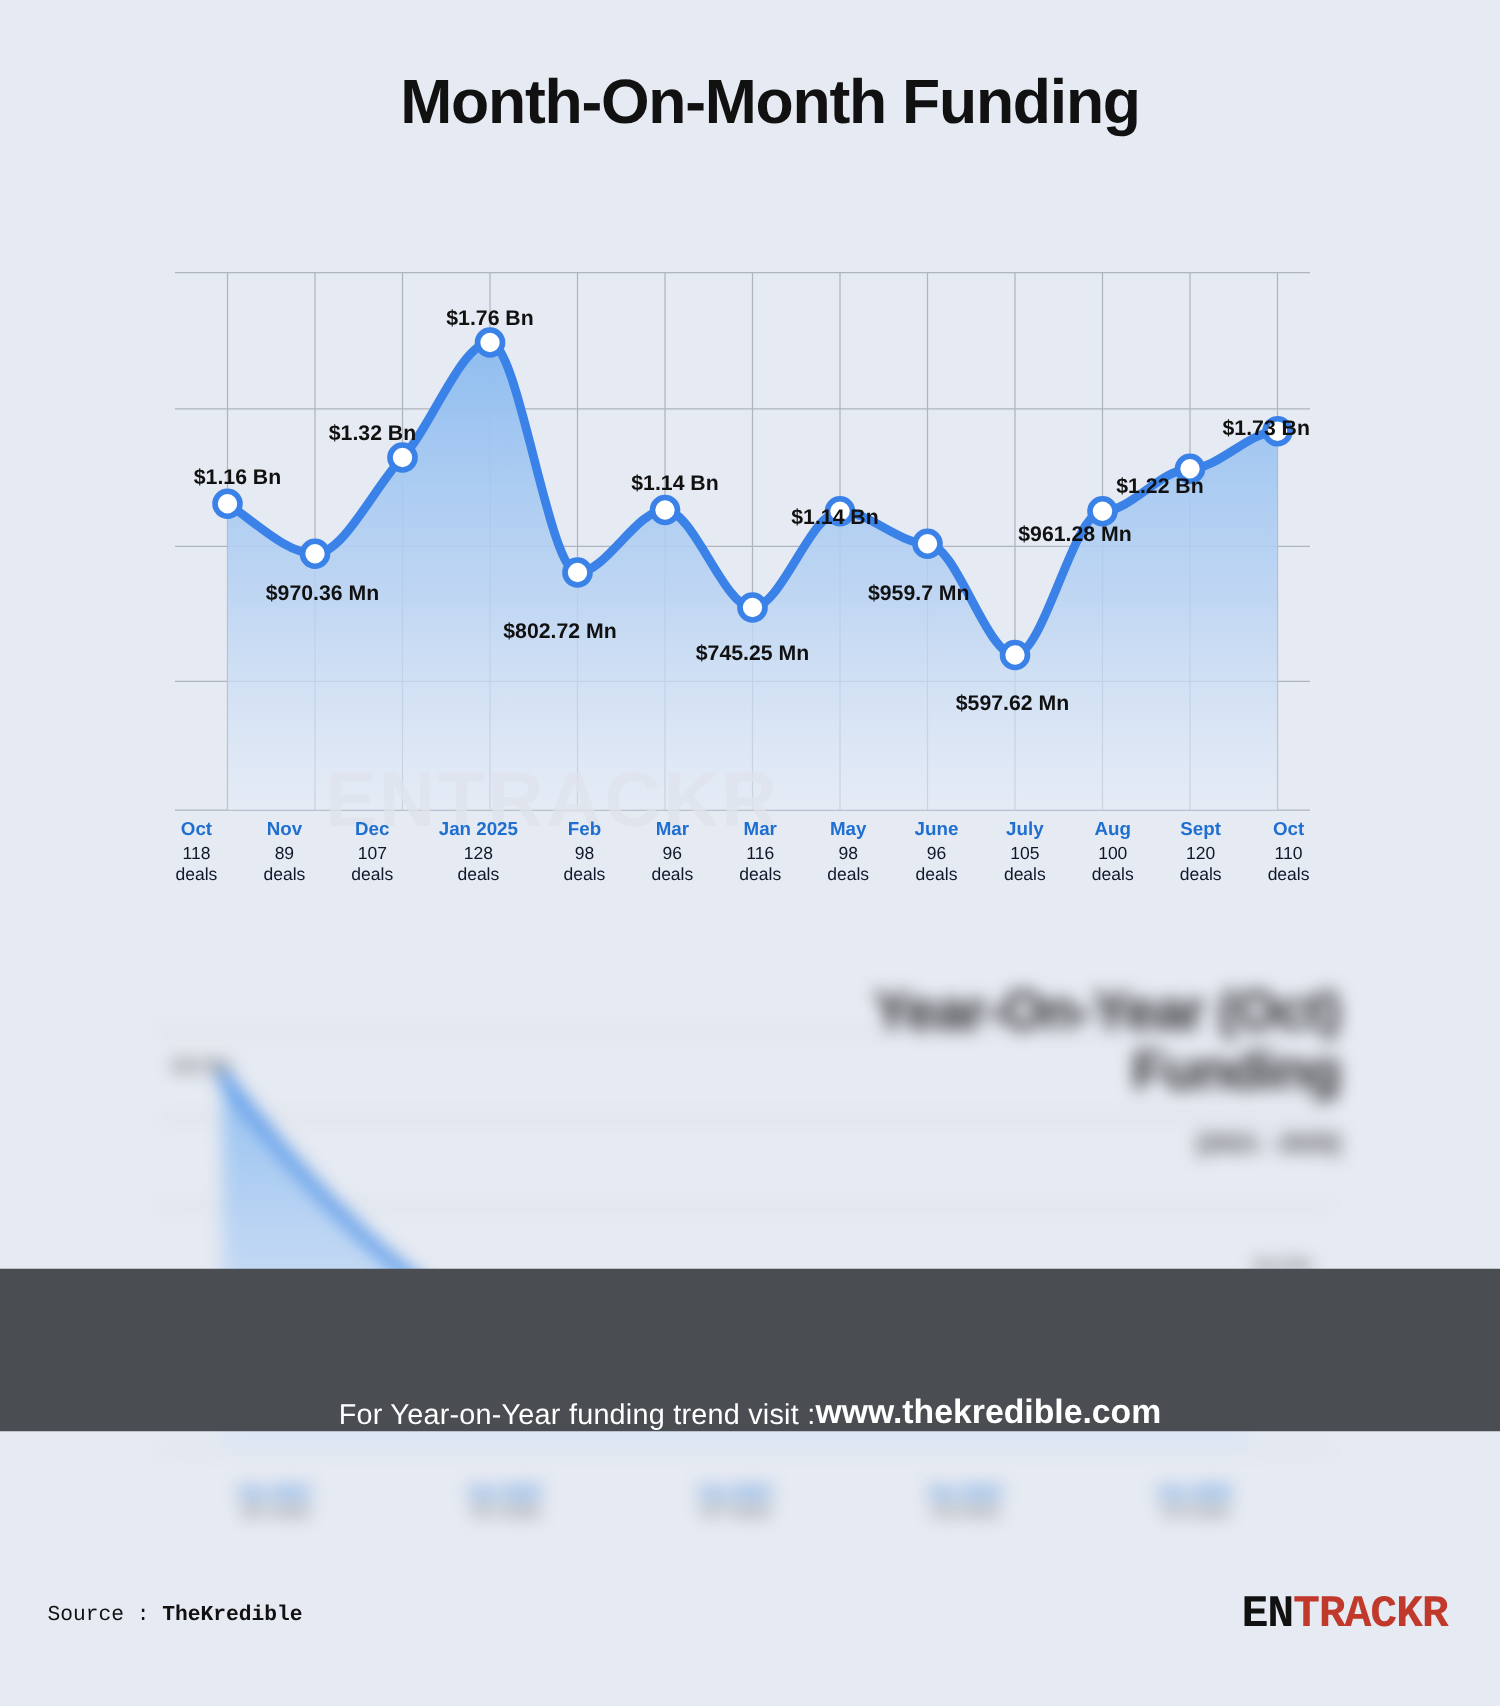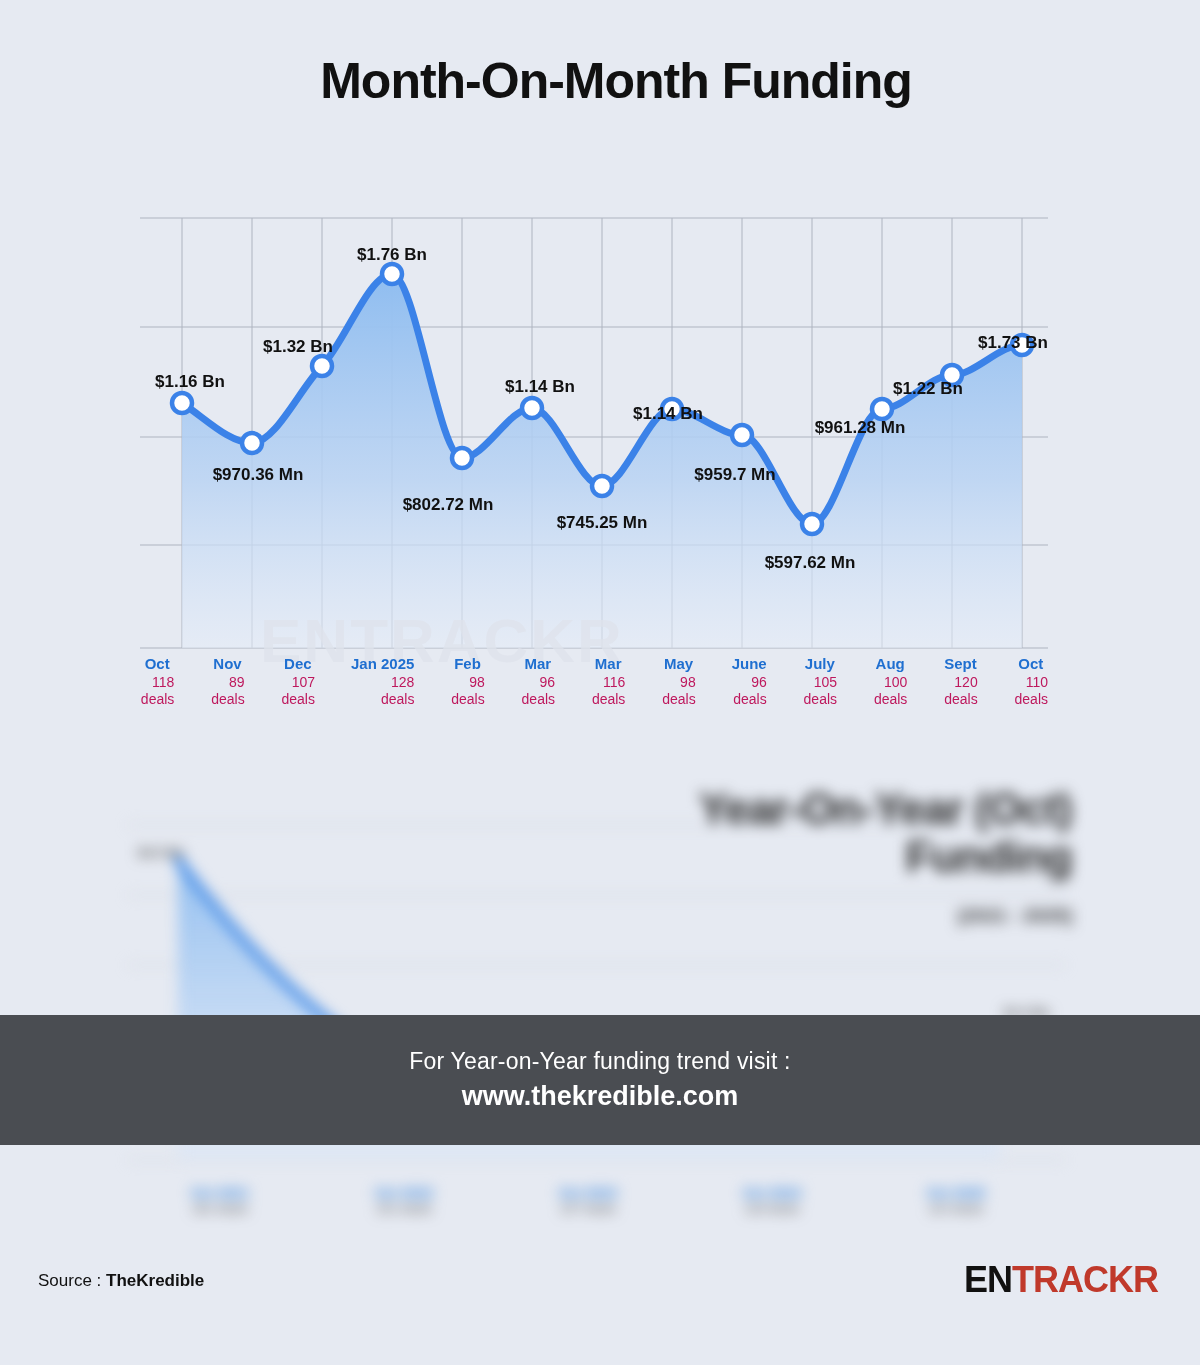--- a/index.html
+++ b/index.html
@@ -45,21 +45,21 @@
     width:908px; height:75px;
     display:flex;
     gap:36px;
   }
   .xtick{ flex:1 1 0; text-align:center; }
   .xtick .m{
     font-size:15px; font-weight:bold; color:#1f6fd0;
     display:block; line-height:1.25; white-space:nowrap;
   }
   .xtick .d{
-    font-size:14px; color:#be185d; display:block; line-height:1.25;text-align:right;
+    font-size:14px; color:#0f172a; display:block; line-height:1.25;
   }
 
   
   #yoy-section{
     position:absolute; left:0; top:760px;
     width:1200px; height:500px;
     filter: blur(7px);
     overflow:hidden;
   }
   #yoy-title{
@@ -91,31 +91,31 @@
   #yoy-ylab2{
     position:absolute; right:150px; top:245px;
     font-size:13px; font-weight:bold; color:#555;
   }
 
   
   #promo-banner{
     position:absolute; left:0; top:1015px;
     width:1200px; height:130px;
     background:#4a4d52;
-    display:flex; flex-direction:column;
-    align-items:center; justify-content:center;
+    display:flex; flex-direction:row;
+    align-items:flex-end; justify-content:center;
     color:#fff;
   }
   #promo-line1{ font-size:23px; font-weight:normal; letter-spacing:.2px; }
   #promo-line2{ font-size:27px; font-weight:bold; margin-top:6px; }
 
   
   #footer{
-    position:absolute; left:0; bottom:16px;
-    width:1200px; height:100px;
+    position:absolute; left:0; bottom:4px;
+    width:1200px; height:100px;font-family:Liberation Mono, monospace;
   }
   #source{
     position:absolute; left:38px; top:22px;
     font-size:17px; color:#111;
   }
   #source b{ font-weight:bold; }
   #logo{
     position:absolute; right:42px; top:10px;
     font-size:36px; font-weight:bold; letter-spacing:-1px;
   }

